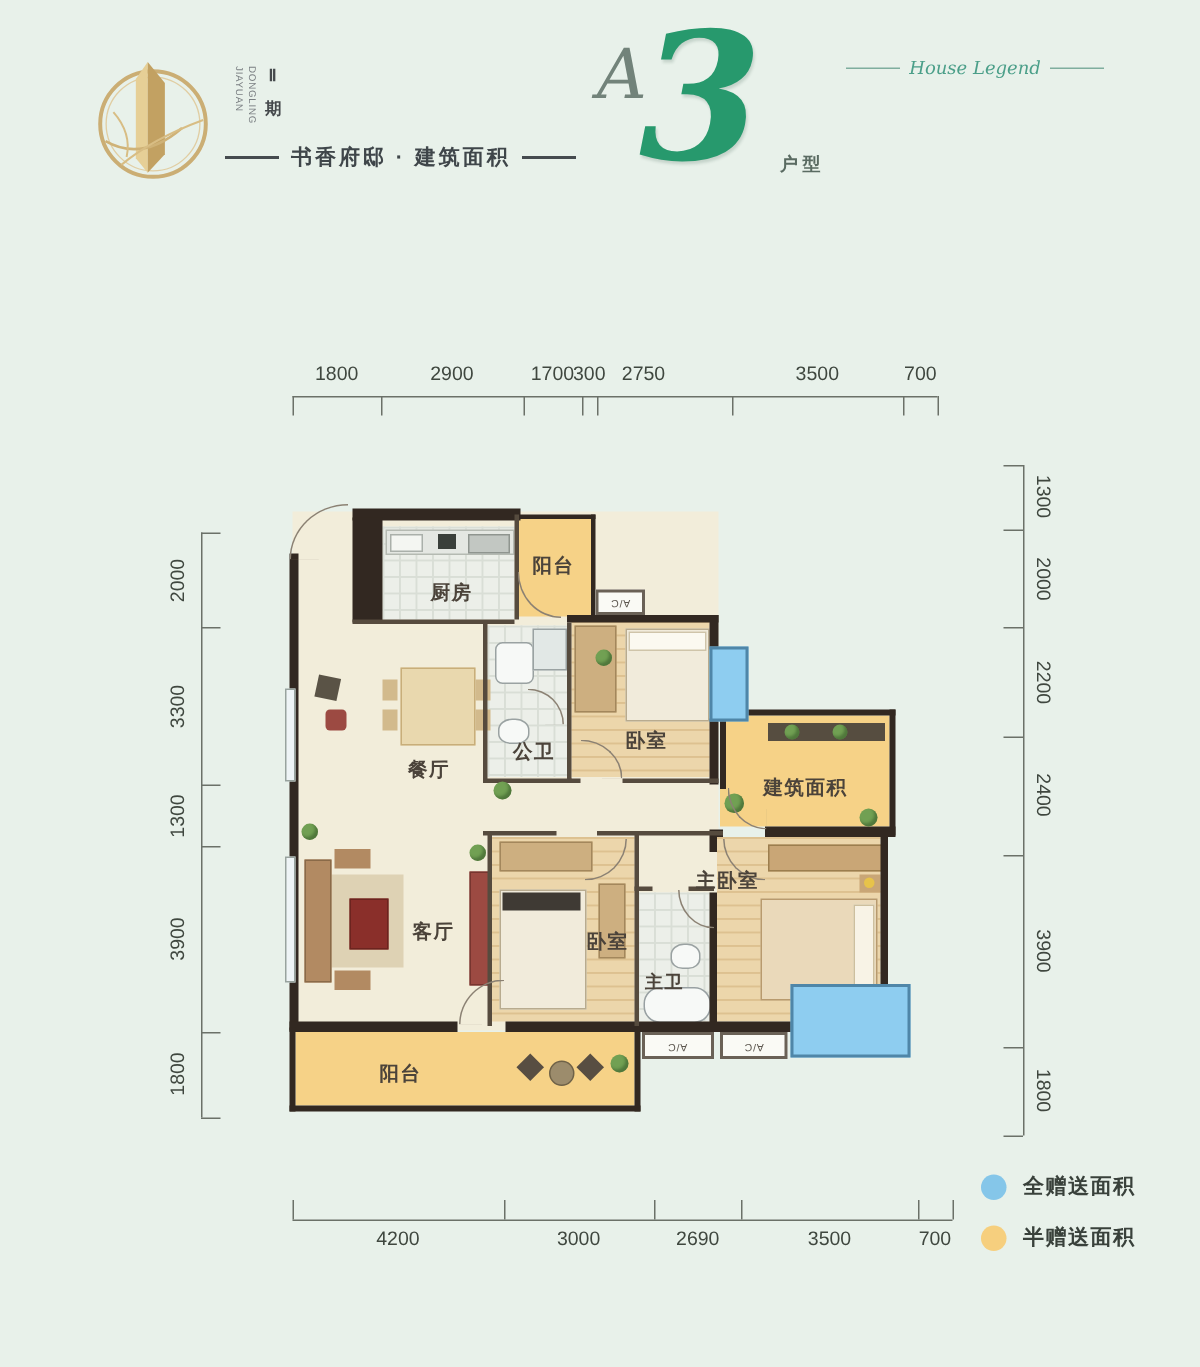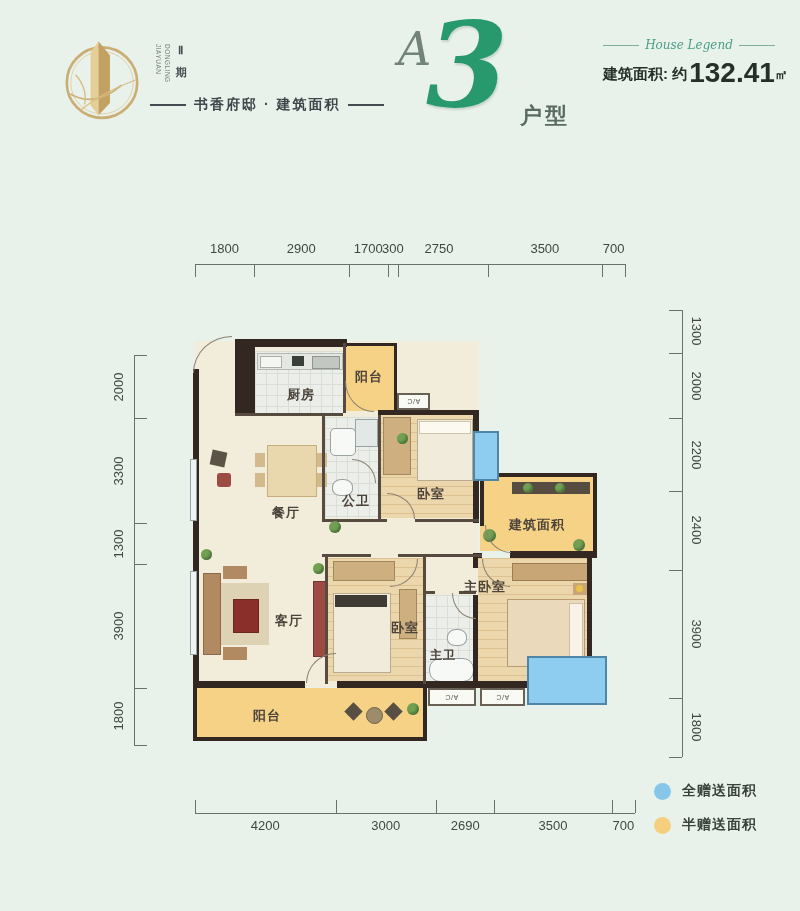--- a/index.html
+++ b/index.html
@@ -17,23 +17,23 @@
   #brand-name{font-size:40px;font-weight:800;color:#3e4347;letter-spacing:2px;line-height:1.1;}
   #brand-side{display:flex;margin-left:4px;margin-top:4px;}
   #brand-latin{writing-mode:vertical-rl;font-size:6.5px;letter-spacing:.5px;color:#7a7f82;line-height:1.4;height:44px;}
   #brand-phase{writing-mode:vertical-rl;font-size:11px;font-weight:700;color:#45494c;margin-left:1px;height:40px;}
   #tagline-row{left:150px;top:96px;display:flex;align-items:center;gap:8px;color:#3f464a;}
   .tag-line{width:36px;height:2px;background:#454b4f;}
   #tagline{font-size:14px;font-weight:700;letter-spacing:2px;}
 
   #unit-letter{left:398px;top:22px;font-family:"DejaVu Serif",serif;font-style:italic;font-size:46px;color:#72837a;}
   #unit-number{left:426px;top:6px;font-family:"DejaVu Serif",serif;font-style:italic;font-weight:700;font-size:118px;line-height:1;color:#27996d;text-shadow:1px 2px 2px rgba(40,80,60,.18);}
-  #unit-suffix{left:520px;top:101px;font-size:22px;font-weight:700;letter-spacing:3px;color:#5a6b62;}
-
-  #info-block{left:603px;top:38px;width:172px;}
+  #unit-suffix{left:520px;top:101px;font-size:12px;font-weight:700;letter-spacing:3px;color:#5a6b62;}
+
+  #info-block{left:564px;top:38px;width:172px;}
   #script-row{display:flex;align-items:center;gap:6px;}
   .script-line{flex:1;height:1px;background:#7fae9e;}
   #script-caption{font-family:"DejaVu Serif",serif;font-style:italic;font-size:12px;color:#4b9f89;white-space:nowrap;}
   #badge{margin-top:4px;height:34px;border-radius:9px;
     background:linear-gradient(180deg,#41b09a 0%,#1f8974 55%,#17795f 100%);
     box-shadow:0 2px 3px rgba(30,60,50,.3), inset 0 1px 2px rgba(255,255,255,.45);
     color:#fff;font-size:20px;font-weight:700;letter-spacing:3px;
     display:flex;align-items:center;justify-content:center;}
   #area-row{margin-top:7px;display:flex;align-items:flex-end;color:#243029;white-space:nowrap;}
   #area-label{font-size:15px;font-weight:700;padding-bottom:3px;}
@@ -116,42 +116,37 @@
 <div id="unit-letter" class="abs">A</div>
 <div id="unit-number" class="abs">3</div>
 <div id="unit-suffix" class="abs">户型</div>
 
 <div id="info-block" class="abs">
   <div id="script-row">
     <div class="script-line"></div>
     <div id="script-caption">House Legend</div>
     <div class="script-line"></div>
   </div>
-  <div id="area-row">
-    <span id="area-label">建筑面积: 约</span>
-    <span id="area-value">132.41</span>
-    <span id="area-unit">㎡</span>
-  </div>
 </div>
 
 <div class="ruler top" style="left:195px;top:238px;width:430px;height:40px;">
     <div class="rl-base"></div>
     <div class="rl-tick" style="left: 0px;"></div>
     <div class="rl-tick" style="left: 58.8593px;"></div>
     <div class="rl-tick" style="left: 153.688px;"></div>
     <div class="rl-tick" style="left: 192.928px;"></div>
     <div class="rl-tick" style="left: 202.738px;"></div>
     <div class="rl-tick" style="left: 292.662px;"></div>
     <div class="rl-tick" style="left: 407.11px;"></div>
     <div class="rl-tick" style="left: 430px;"></div>
     <div class="rl-label" style="left: 29.4297px;">1800</div>
     <div class="rl-label" style="left: 106.274px;">2900</div>
     <div class="rl-label" style="left: 173.308px;">1700</div>
     <div class="rl-label" style="left: 197.833px;">300</div>
-    <div class="rl-label" style="left: 244px; text-align: center;">2750</div>
+    <div class="rl-label" style="left: 234px; text-align: center;">2750</div>
     <div class="rl-label" style="left: 349.886px;">3500</div>
     <div class="rl-label" style="left: 418.555px;">700</div>
   </div>
 <div class="ruler bottom" style="left:195px;top:800px;width:440px;height:40px;">
     <div class="rl-base"></div>
     <div class="rl-tick" style="left: 0px;"></div>
     <div class="rl-tick" style="left: 140.532px;"></div>
     <div class="rl-tick" style="left: 240.913px;"></div>
     <div class="rl-tick" style="left: 299.468px;"></div>
     <div class="rl-tick" style="left: 416.578px;"></div>

